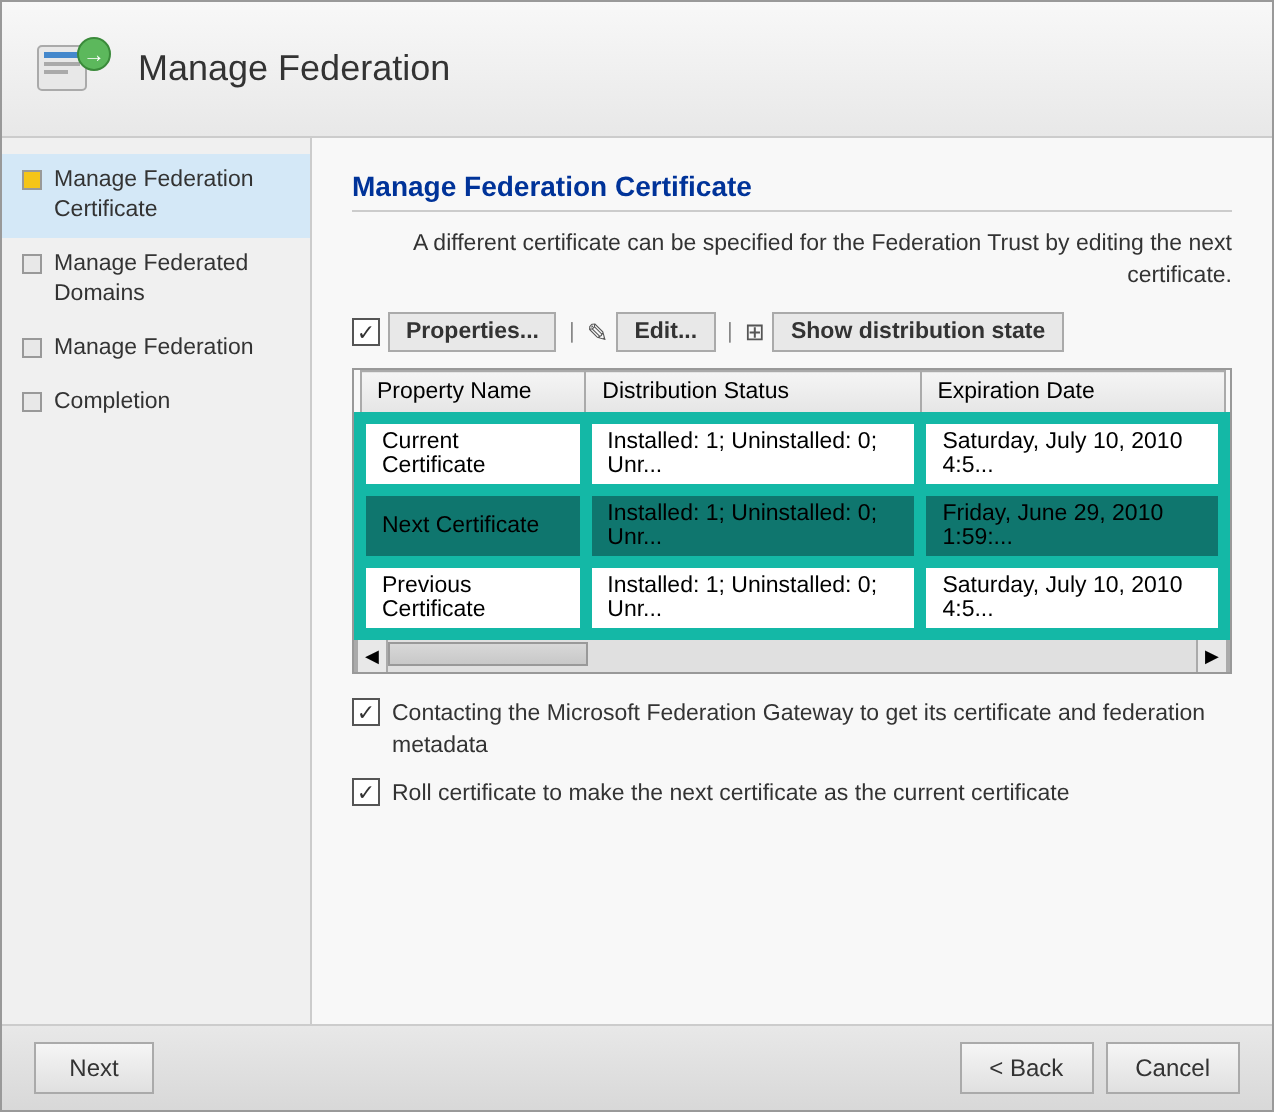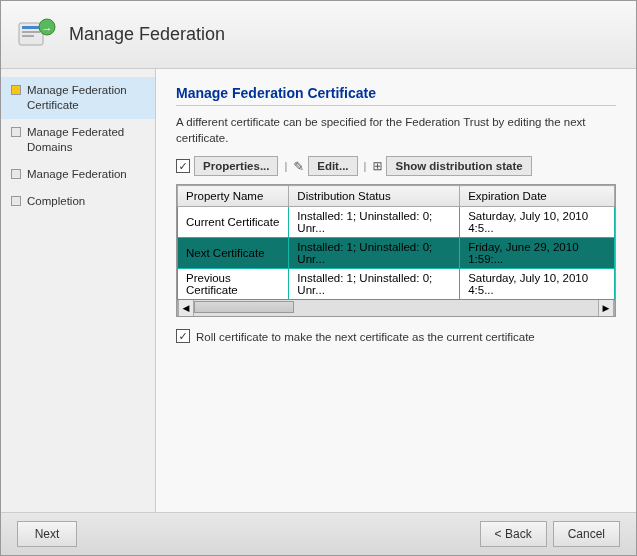--- a/index.html
+++ b/index.html
@@ -87,20 +87,21 @@
       color: #003399;
       margin-bottom: 8px;
       border-bottom: 1px solid #ccc;
       padding-bottom: 4px;
     }
     .description {
       font-size: 11.5px;
       color: #333;
       margin-bottom: 10px;
       line-height: 1.4;
+      text-align: right;
     }
     .toolbar {
       display: flex;
       align-items: center;
       gap: 4px;
       margin-bottom: 8px;
     }
     .toolbar-btn {
       background: #e8e8e8;
       border: 1px solid #aaa;
@@ -137,21 +138,21 @@
     .cert-table th {
       background: linear-gradient(to bottom, #f5f5f5, #e5e5e5);
       border: 1px solid #aaa;
       padding: 4px 8px;
       text-align: left;
       font-weight: normal;
       font-size: 11.5px;
       color: #000;
     }
     .cert-table td {
-      border: 1px solid #14b8a6;
+      border: 6px solid #14b8a6;
       padding: 3px 8px;
       background: #fff;
       font-size: 11.5px;
     }
     .cert-table tr.highlighted td {
       background: #0f766e;
     }
     .table-wrapper {
       border: 1px solid #999;
       margin-bottom: 2px;
@@ -320,20 +321,24 @@
           <div class="hscroll-track">
             <div class="hscroll-thumb"></div>
           </div>
           <div class="hscroll-right">▶</div>
         </div>
       </div>
 
       <div class="options-section">
         <div class="option-row">
           <div class="checkbox-icon checked"></div>
+          <span class="option-text">Contacting the Microsoft Federation Gateway to get its certificate and federation metadata</span>
+        </div>
+        <div class="option-row">
+          <div class="checkbox-icon checked"></div>
           <span class="option-text">Roll certificate to make the next certificate as the current certificate</span>
         </div>
       </div>
     </div>
   </div>
 
   <div class="dialog-footer">
     <div class="footer-left">
       <button class="btn">Next</button>
     </div>

